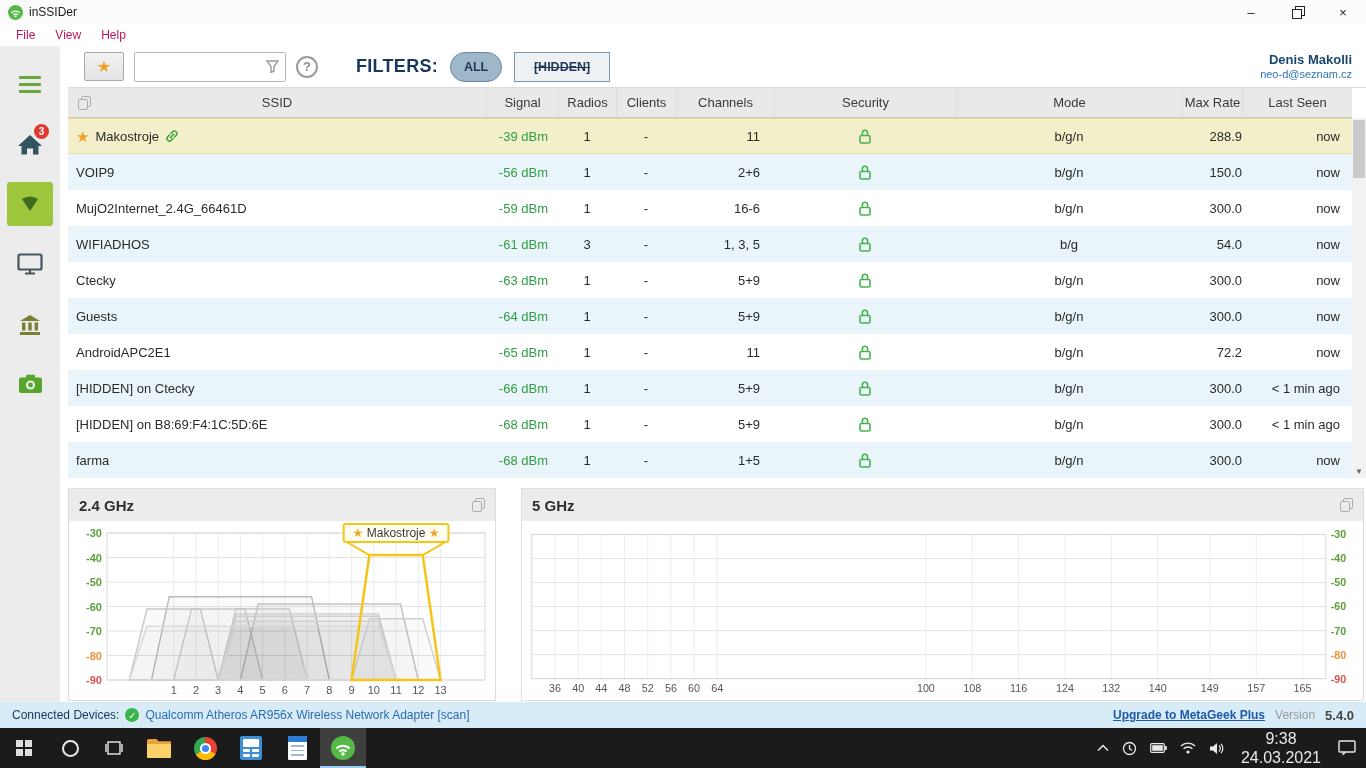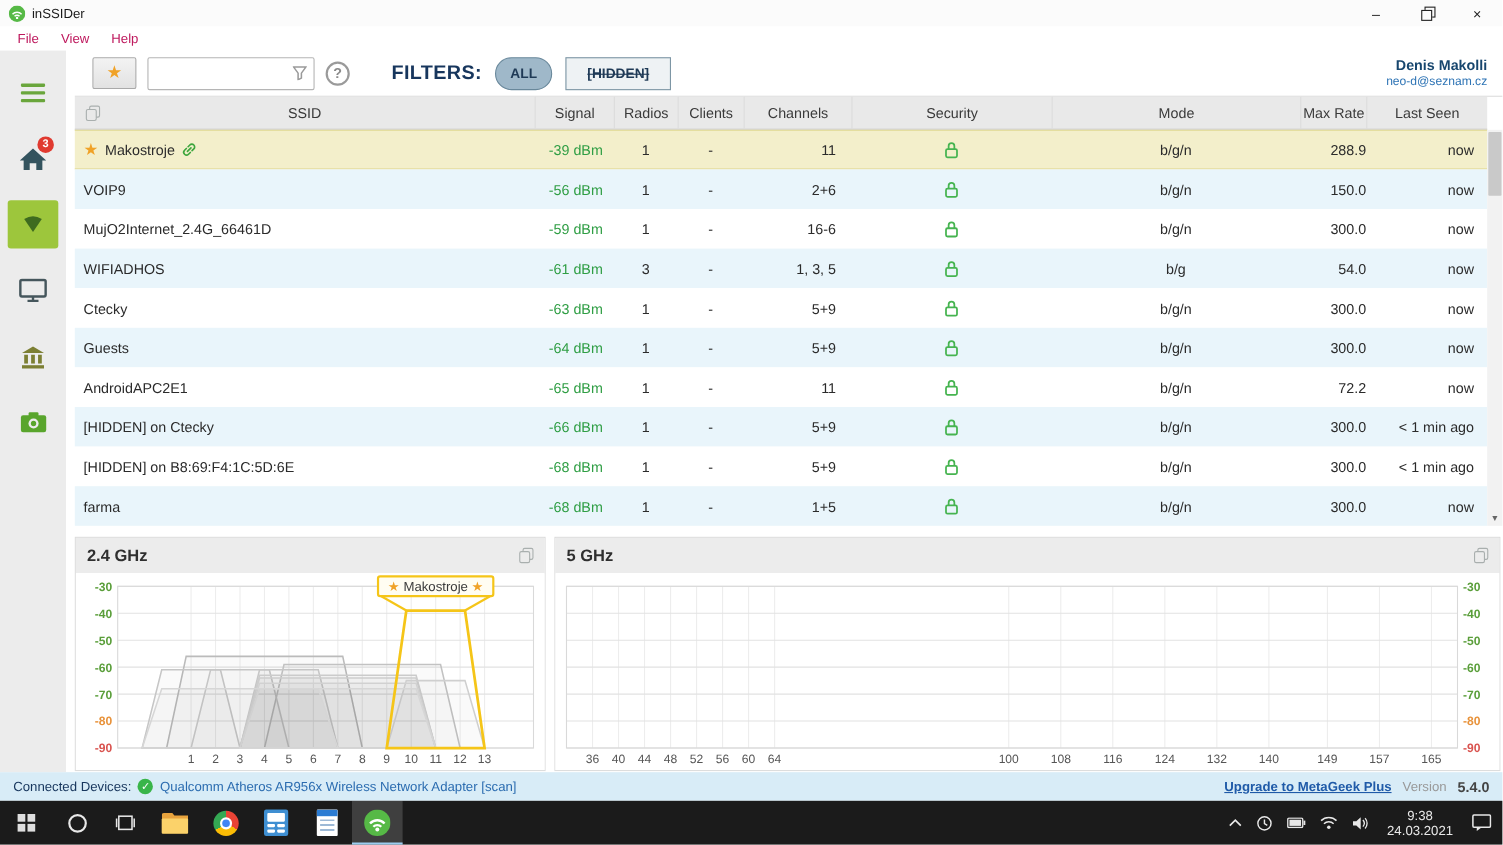--- a/index.html
+++ b/index.html
@@ -76,21 +76,21 @@
   .copy-ic { position:relative; width:13px; height:14px; display:inline-block; }
   .copy-ic::before { content:""; position:absolute; right:0; top:0; width:8px; height:9px; border:1.4px solid #a9afae; border-radius:2px; }
   .copy-ic::after  { content:""; position:absolute; left:0; bottom:0; width:8px; height:9px; border:1.4px solid #a9afae; border-radius:2px; background:#e9e9e9; }
 
   
   .vscroll { position:absolute; top:30px; right:0; bottom:0; width:14px; background:#f2f2f2; }
   .vthumb { position:absolute; top:2px; left:1px; width:12px; height:58px; background:#c9c9c9; border-radius:1px; }
   .varrow { position:absolute; bottom:0; left:0; width:14px; height:14px; display:flex; align-items:center; justify-content:center; font-size:8px; color:#666; }
 
   
-  .charts { flex:1; display:flex; gap:8px; padding:10px 2px 1px 0; min-height:0;text-align:right; }
+  .charts { flex:1; display:flex; gap:25px; padding:10px 2px 1px 0; min-height:0;text-align:right; }
   .panel { display:flex; flex-direction:column; border:1px solid #ddd; min-width:0; }
   .panel.p24 { width:428px; flex:0 0 auto; }
   .panel.p5 { flex:1; }
   .panel-header { height:32px; background:#ececec; display:flex; align-items:center; padding:0 10px; flex:0 0 auto; }
   .panel-title { font-weight:bold; font-size:15px; color:#2f2f2f; }
   .panel-header .copy-ic { margin-left:auto; }
   .panel-header .copy-ic::after { background:#ececec; }
   .panel-body { flex:1; position:relative; background:#fff; min-height:0; }
   svg.chart { position:absolute; inset:0; width:100%; height:100%; display:block; }
 
@@ -123,21 +123,21 @@
   .chrome-ic::after { content:""; position:absolute; inset:6px; background:#4285f4; border:2px solid #fff; border-radius:50%; }
   .calc-ic { width:22px; height:24px; background:#3f8fd2; border-radius:2px; display:grid; grid-template-columns:1fr 1fr; grid-template-rows:8px 1fr 1fr; gap:1.5px; padding:3px; }
   .calc-ic span { background:#fff; border-radius:1px; }
   .doc-ic { width:19px; height:24px; background:#fff; border-radius:1px; position:relative; overflow:hidden; }
   .doc-ic::before { content:""; position:absolute; left:0; top:0; right:0; height:6px; background:#2b7cd3; }
   .doc-ic::after { content:""; position:absolute; left:3px; top:9px; width:13px; height:11px;
       background:repeating-linear-gradient(#9db9d6 0 1.6px, #fff 1.6px 4.5px); }
   .inssider-ic { width:24px; height:24px; }
   .tb-tray { margin-left:auto; display:flex; align-items:center; gap:13px; padding:0 10px; }
   .tray-item { display:flex; align-items:center; justify-content:center; cursor:pointer; }
-  .tb-clock { text-align:center; font-size:12px; line-height:1.2; cursor:default; padding:0 4px; }
+  .tb-clock { text-align:center; font-size:16px; line-height:1.2; cursor:default; padding:0 4px; }
 </style>
 </head>
 <body>
 
 <div class="app">
 
   <div class="titlebar">
     <svg class="app-logo" viewBox="0 0 20 20">
       <circle cx="10" cy="10" r="10" fill="#56b946"></circle>
       <path d="M4.5 10.5 a7.5 7.5 0 0 1 11 0" stroke="#fff" stroke-width="1.8" fill="none"></path>

